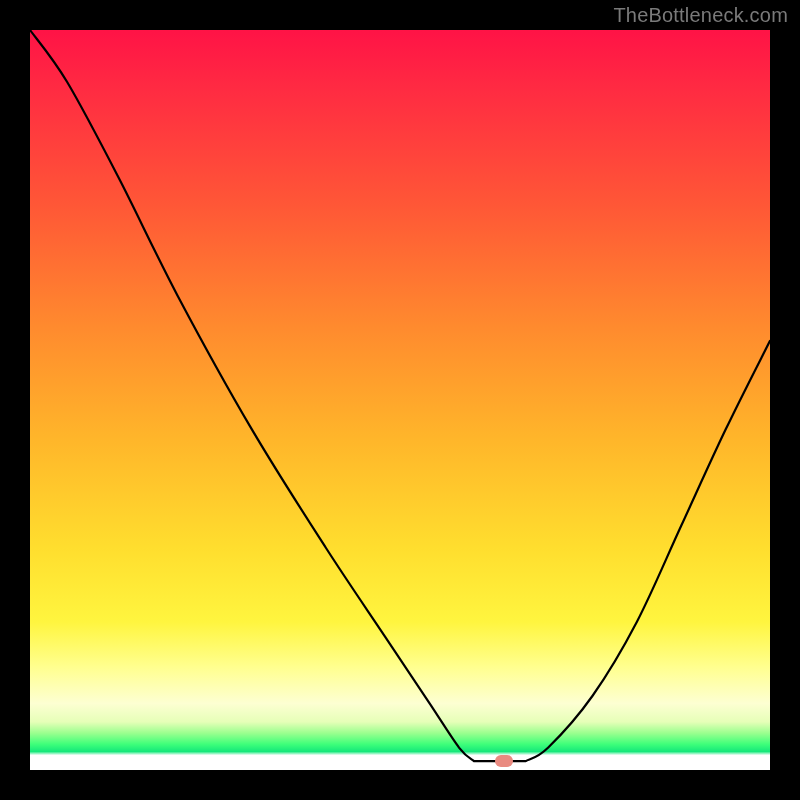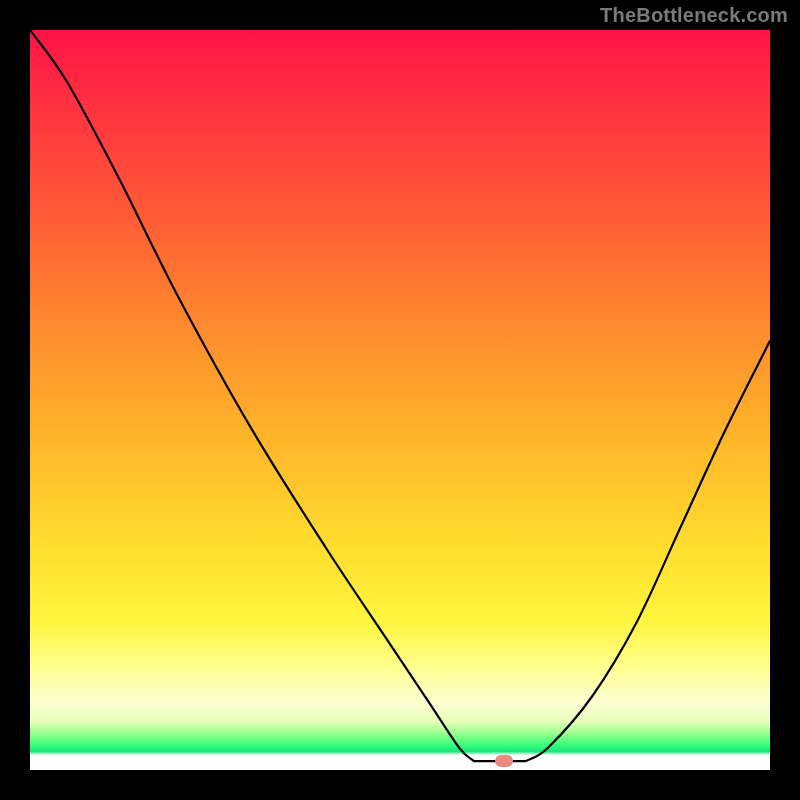--- a/index.html
+++ b/index.html
@@ -18,21 +18,21 @@
     width: 800px;
     height: 800px;
     background: #000;
   }
   .watermark {
     position: absolute;
     top: 4px;
     right: 12px;
     color: #7a7a7a;
     font-size: 20px;
-    font-weight: 700;
+    font-weight: 400;
     letter-spacing: 0.2px;
     user-select: none;
     margin-left: 16px;
   }
   .plot-area {
     position: absolute;
     left: 30px;
     top: 30px;
     width: 740px;
     height: 740px;

